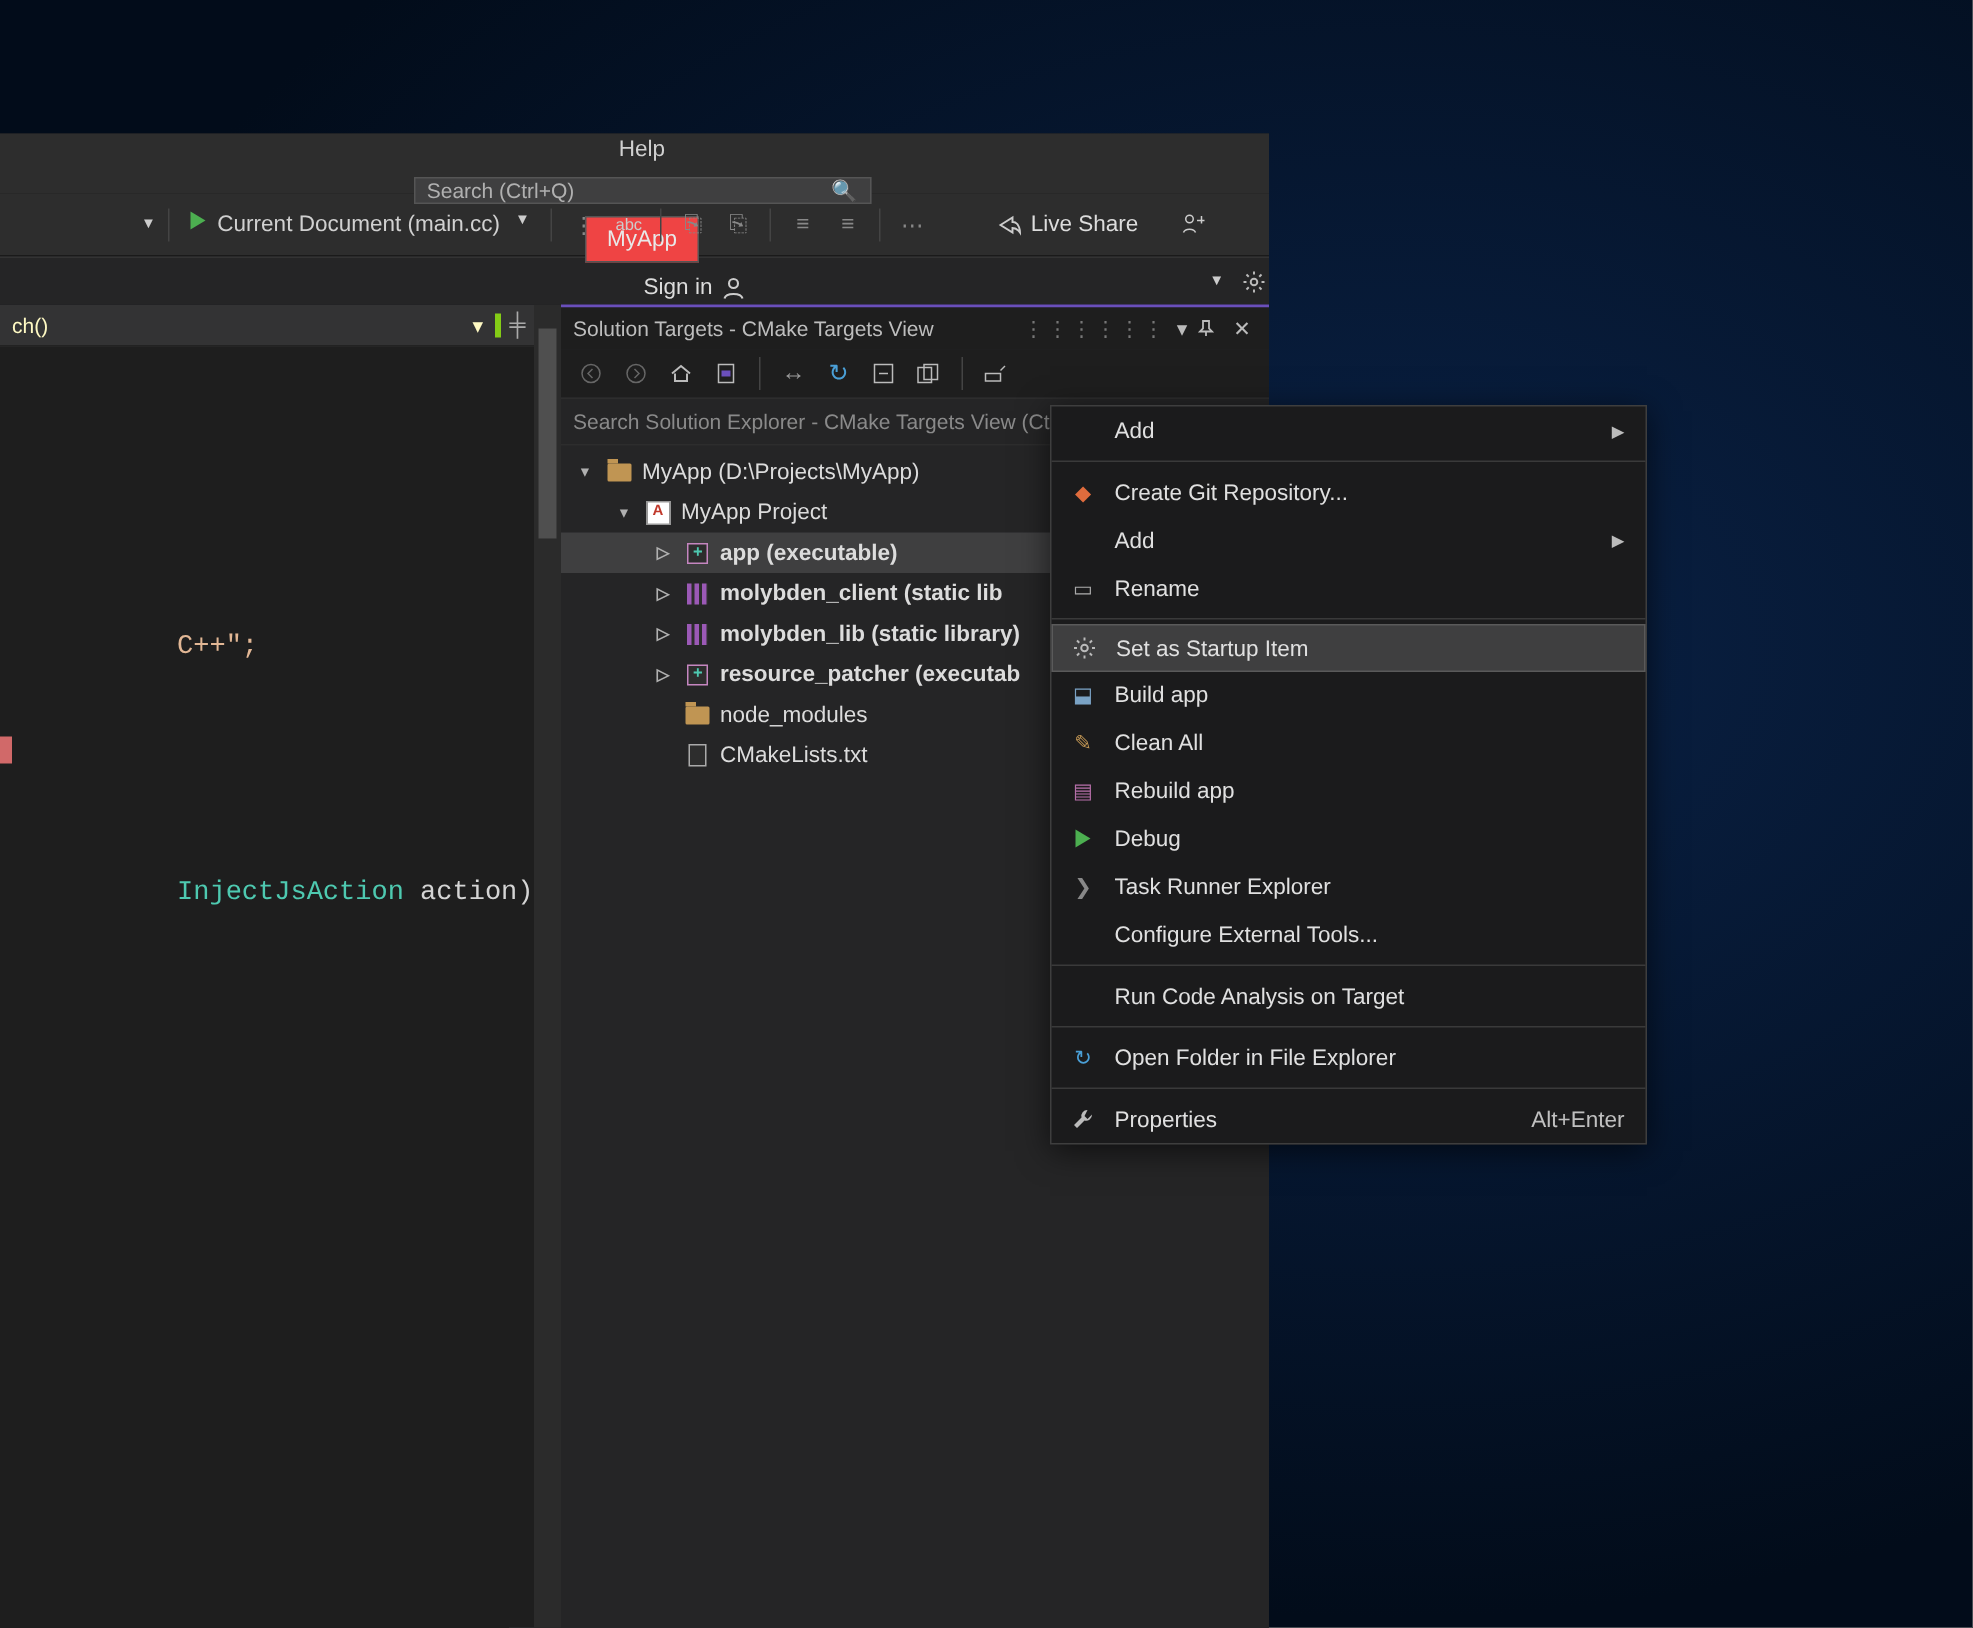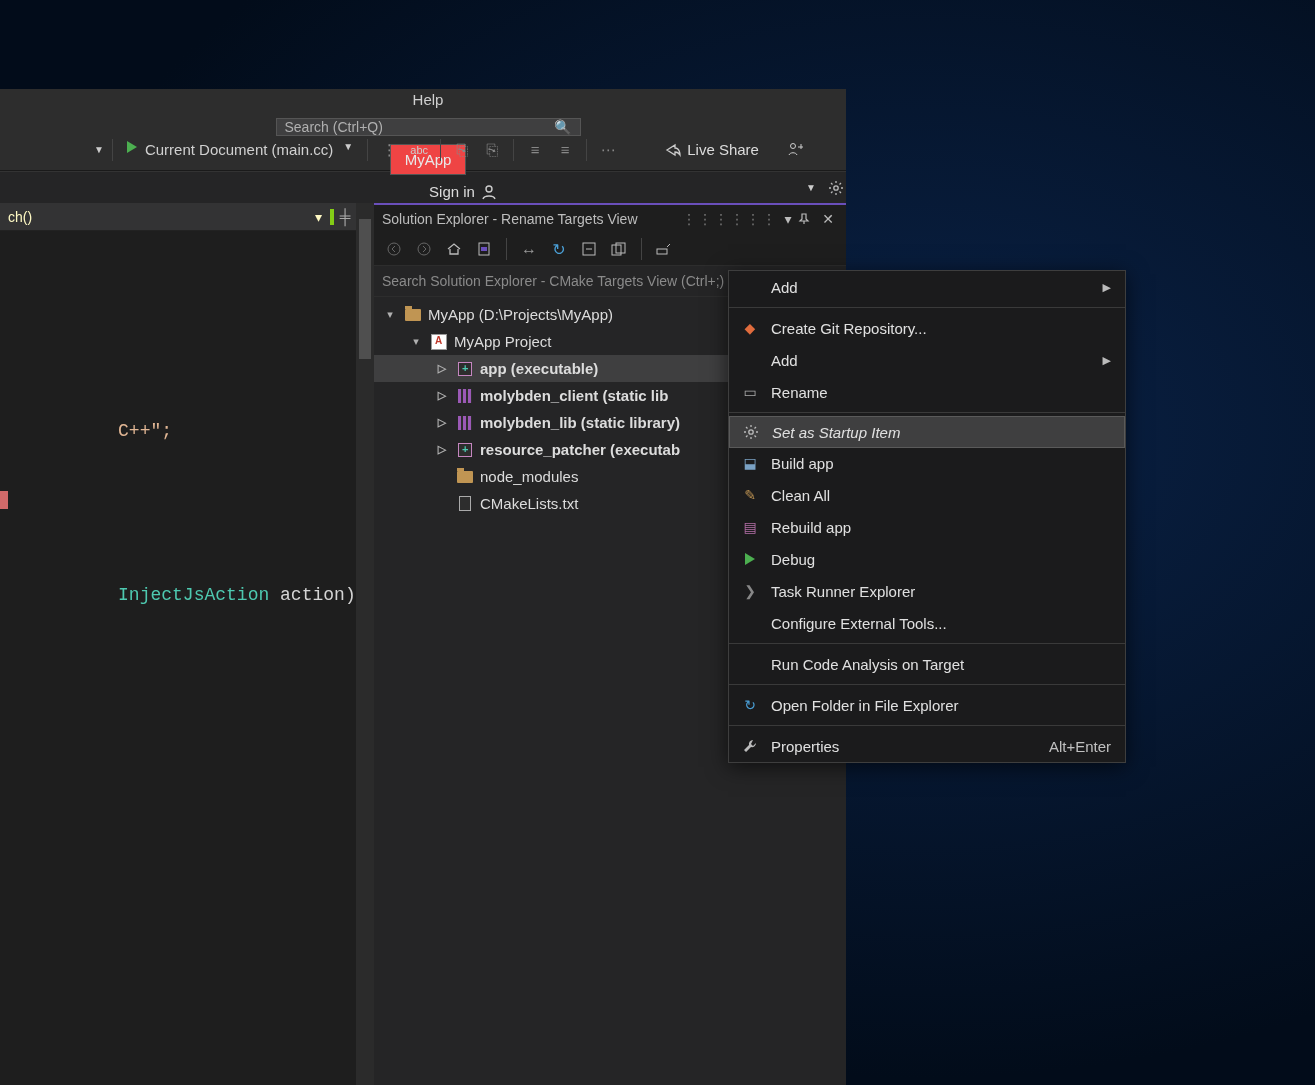--- a/index.html
+++ b/index.html
@@ -115,31 +115,31 @@
   .ico-folder::before { content:""; position:absolute; top:-3px; left:0; width:7px; height:3px; background:#c09553;}
   .ico-proj { width:16px; height:16px; background:#fff; border:1px solid #999; position:relative;}
   .ico-proj::after { content:"A"; position:absolute; font-size:10px; color:#c0392b; font-weight:bold; left:3px; top:0;}
   .ico-target { width:14px; height:14px; border:1px solid #c586c0; background:#2d2d2d; position:relative;}
   .ico-target::after { content:"+"; color:#4ec9b0; position:absolute; font-size:11px; left:3px; top:-1px; font-weight:bold;}
   .ico-lib { width:14px; height:14px; background:#2d2d2d; position:relative;}
   .ico-lib::before { content:""; position:absolute; left:0; width:3px; height:14px; background:#9b59b6;}
   .ico-lib::after { content:""; position:absolute; left:5px; width:3px; height:14px; background:#9b59b6; box-shadow: 5px 0 0 #9b59b6;}
   .ico-file { width:12px; height:15px; border:1px solid #aaa; background:#2d2d2d;}
   .context-menu {
-    position:absolute; left:728px; top:270px;
+    position:absolute; left:700px; top:270px;
     width:398px; background:#1b1b1c; border:1px solid #3e3e3e;
     box-shadow: 0 4px 20px rgba(0,0,0,0.6);
     z-index:100;
   }
   .cm-item {
     height:32px; display:flex; align-items:center;
     padding-left:42px; padding-right:14px;
     color:#e0e0e0; font-size:15px; position:relative;
   }
-  .cm-item.hover { background:#3f3f40; border:1px solid #5a5a5a; margin:-1px 0;font-style:italic;}
+  .cm-item.hover { background:#3f3f40; border:1px solid #5a5a5a; margin:-1px 0;}
   .cm-sep { height:1px; background:#3a3a3a; margin:4px 0; }
   .cm-icon { position:absolute; left:12px; width:18px; height:18px; display:flex; align-items:center; justify-content:center; font-size:14px;}
   .cm-arrow { margin-left:auto; color:#bbb; font-size:11px;}
   .cm-shortcut { margin-left:auto; color:#c0c0c0;}
   .ico-git { color:#e06c3d; }
   .ico-rename { color:#aaa; }
   .ico-gear { color:#aaa; }
   .ico-build { color:#7aa2c4; }
   .ico-clean { color:#c09553; }
   .ico-rebuild { color:#b56fa8; }
@@ -268,21 +268,21 @@
         </div>
       </div>
     </div>
 
     <div class="scrollbar-v">
       <div class="scroll-thumb"></div>
     </div>
 
     <div class="se-panel">
       <div class="se-title">
-        <span>Solution Explorer - Rename Targets View</span>
+        <span>Solution Targets - CMake Targets View</span>
         <span class="dots">⋮⋮⋮⋮⋮⋮</span>
         <span class="panel-btn">▾</span>
         <span class="panel-btn">
           <svg width="12" height="12" viewBox="0 0 12 12">
               <path d="M4 1h4v5l2 2H2l2-2zM6 8v3" stroke="#bbb" fill="none" stroke-width="1.2"></path>
             </svg>
         </span>
         <span class="panel-btn">✕</span>
       </div>
       <div class="se-toolbar">

